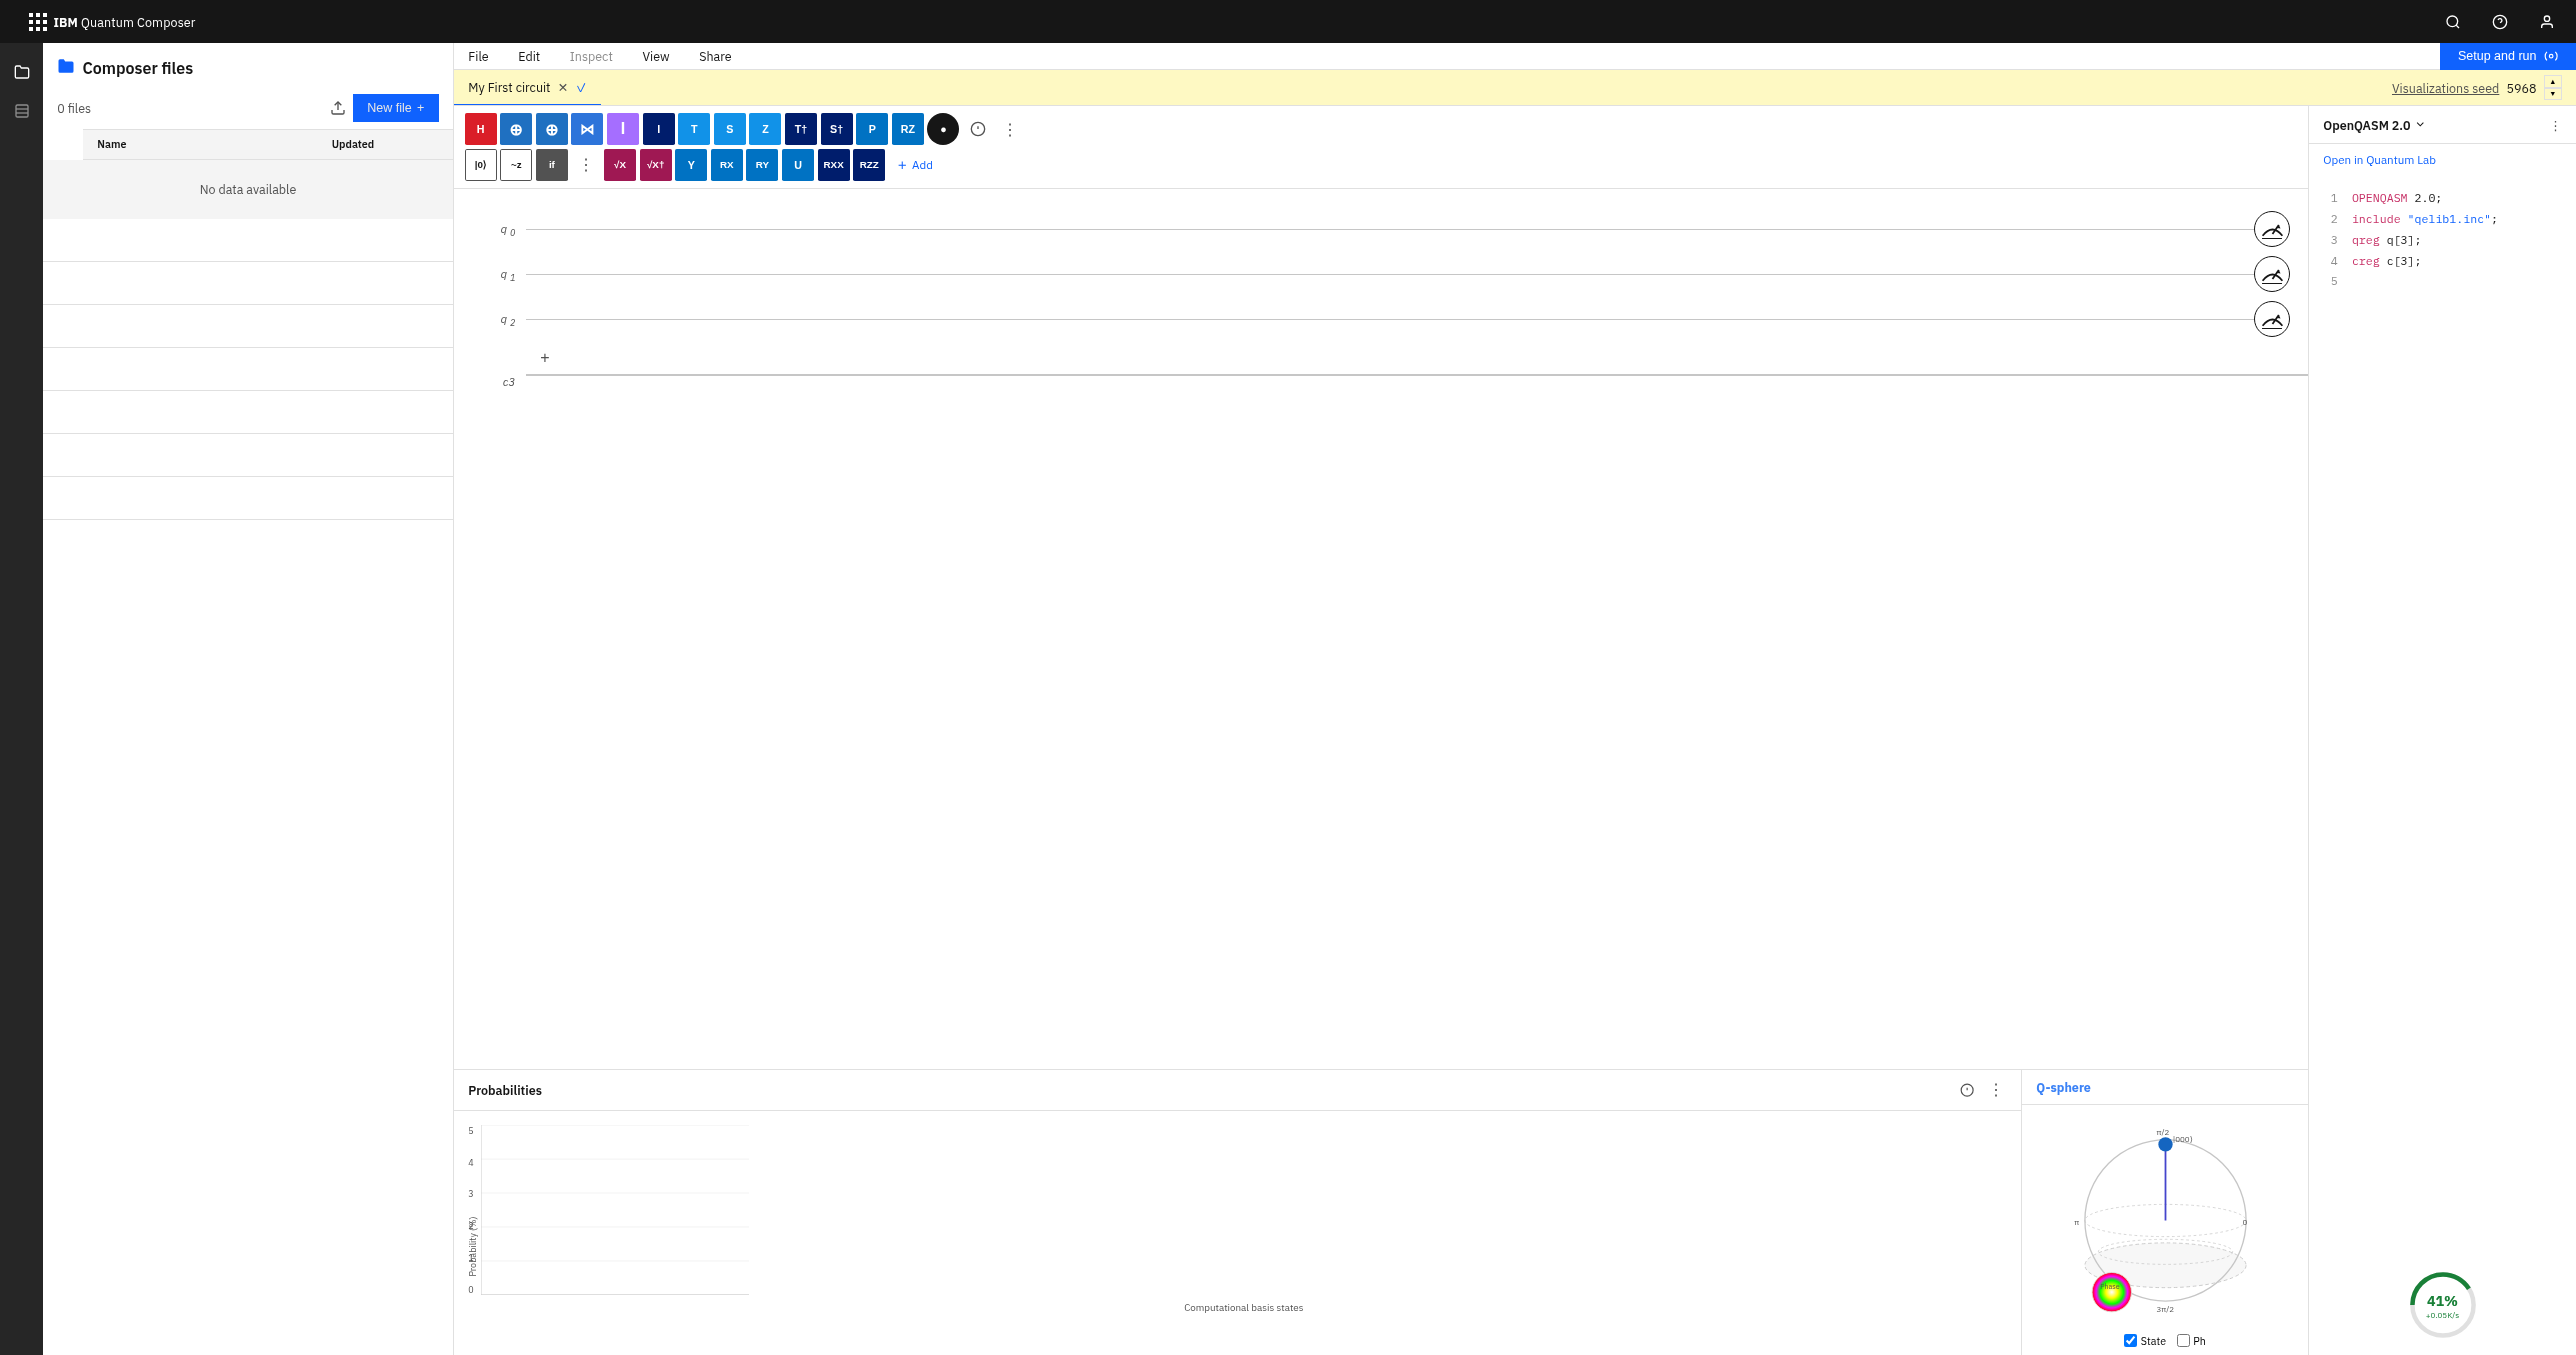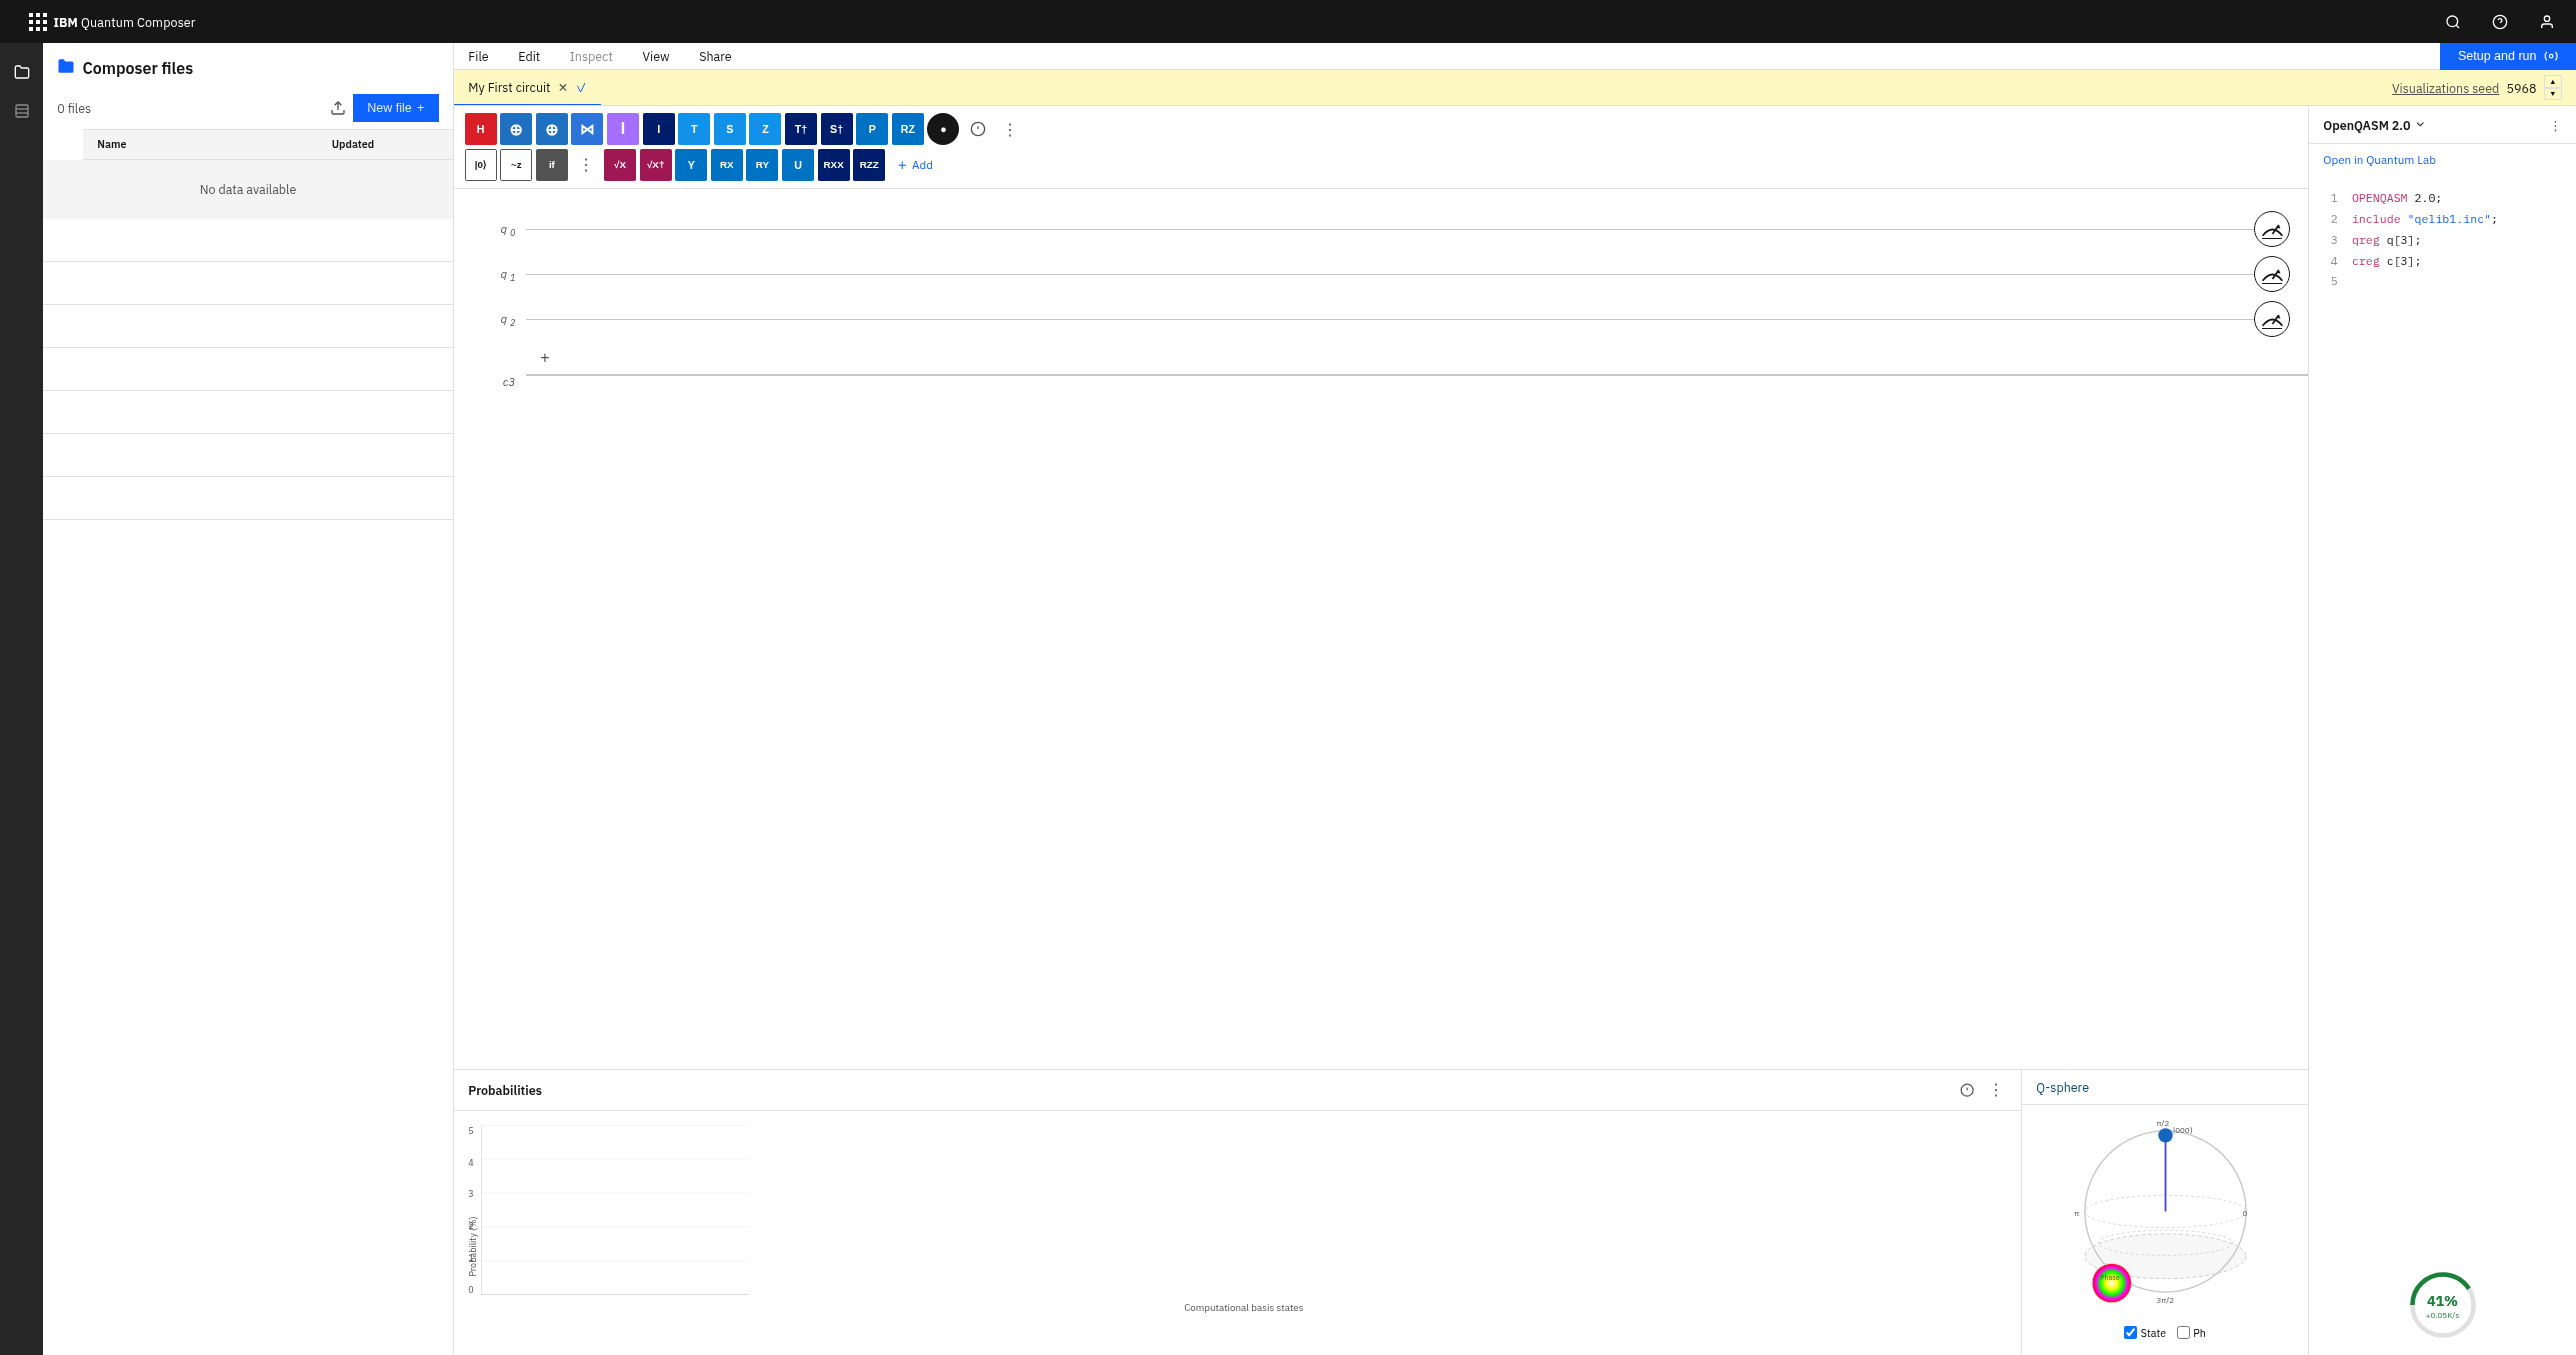--- a/index.html
+++ b/index.html
@@ -422,27 +422,27 @@
       background: #fff;
       display: flex;
       flex-direction: column;
     }
     .qsphere-header {
       display: flex;
       align-items: center;
       padding: 9px 14.3px;
       border-bottom: 0.9px solid #e0e0e0;
     }
-    .qsphere-title { font-size: 12.5px; font-weight: 400; color: #0c4a6e; }
+    .qsphere-title { font-size: 12.5px; font-weight: 700; color: #3b82f6; }
     .qsphere-body {
       flex: 1;
       display: flex;
       flex-direction: column;
       align-items: center;
-      justify-content: center;
+      justify-content: flex-end;
       position: relative;
       gap: 8px;
     }
     .qsphere-svg-container {
       width: 197px;
       height: 197px;
       position: relative;
     }
     .qsphere-controls {
       display: flex;

